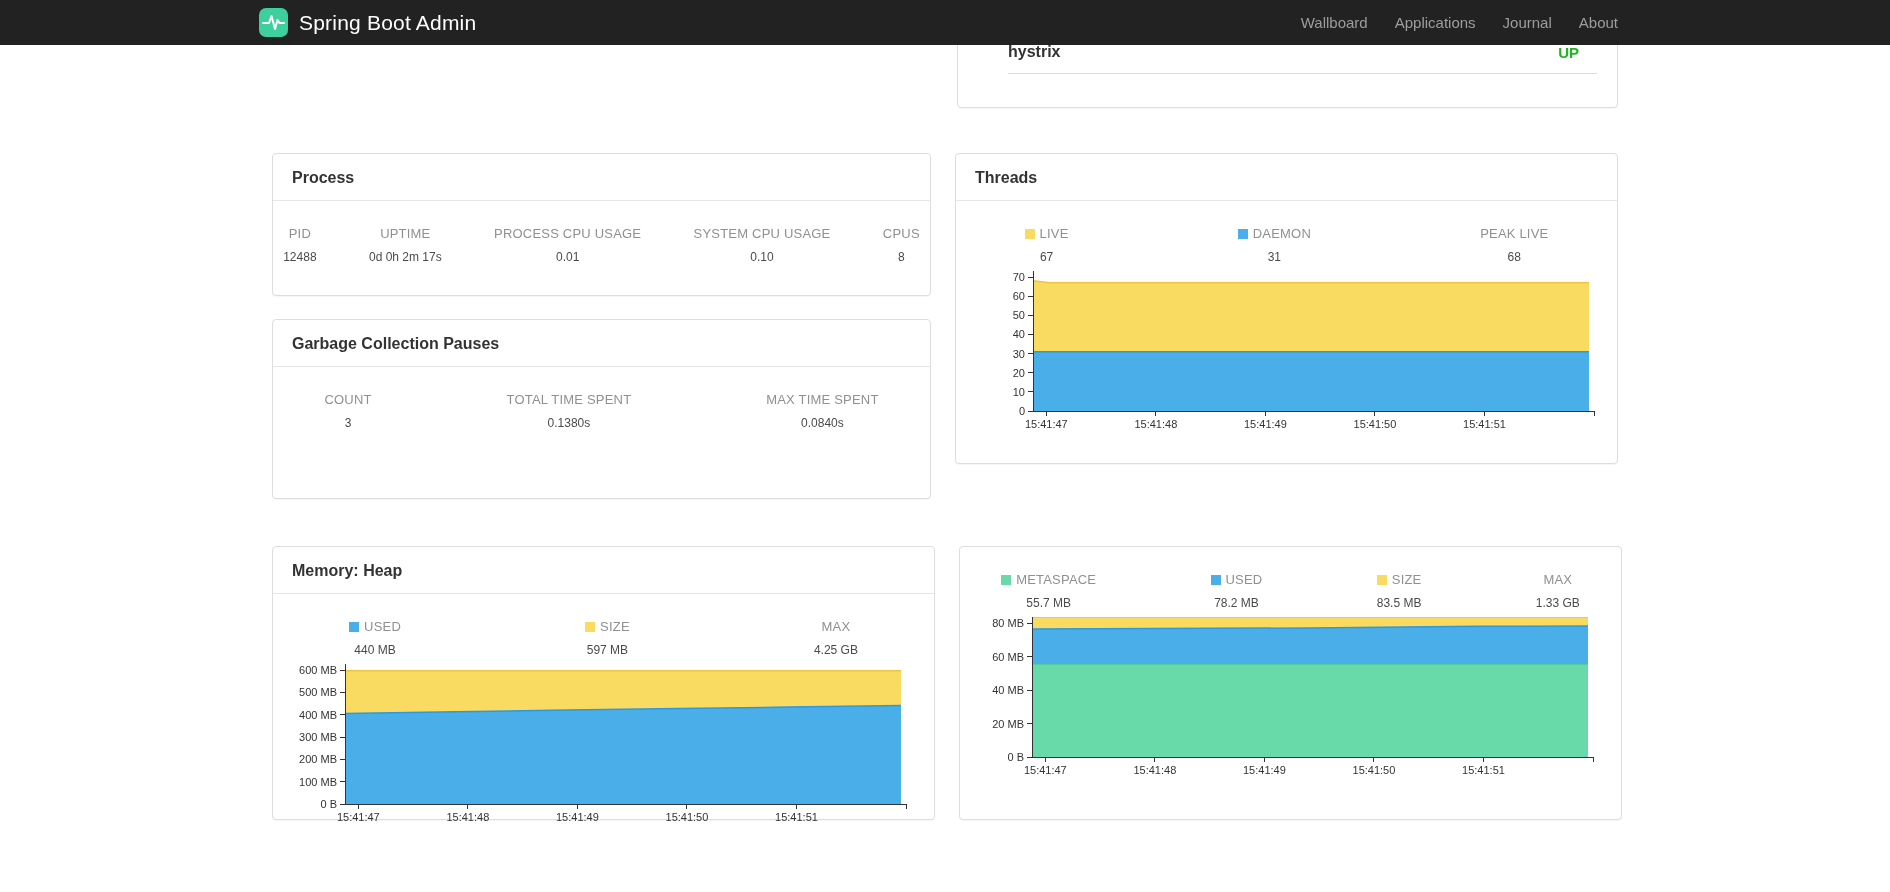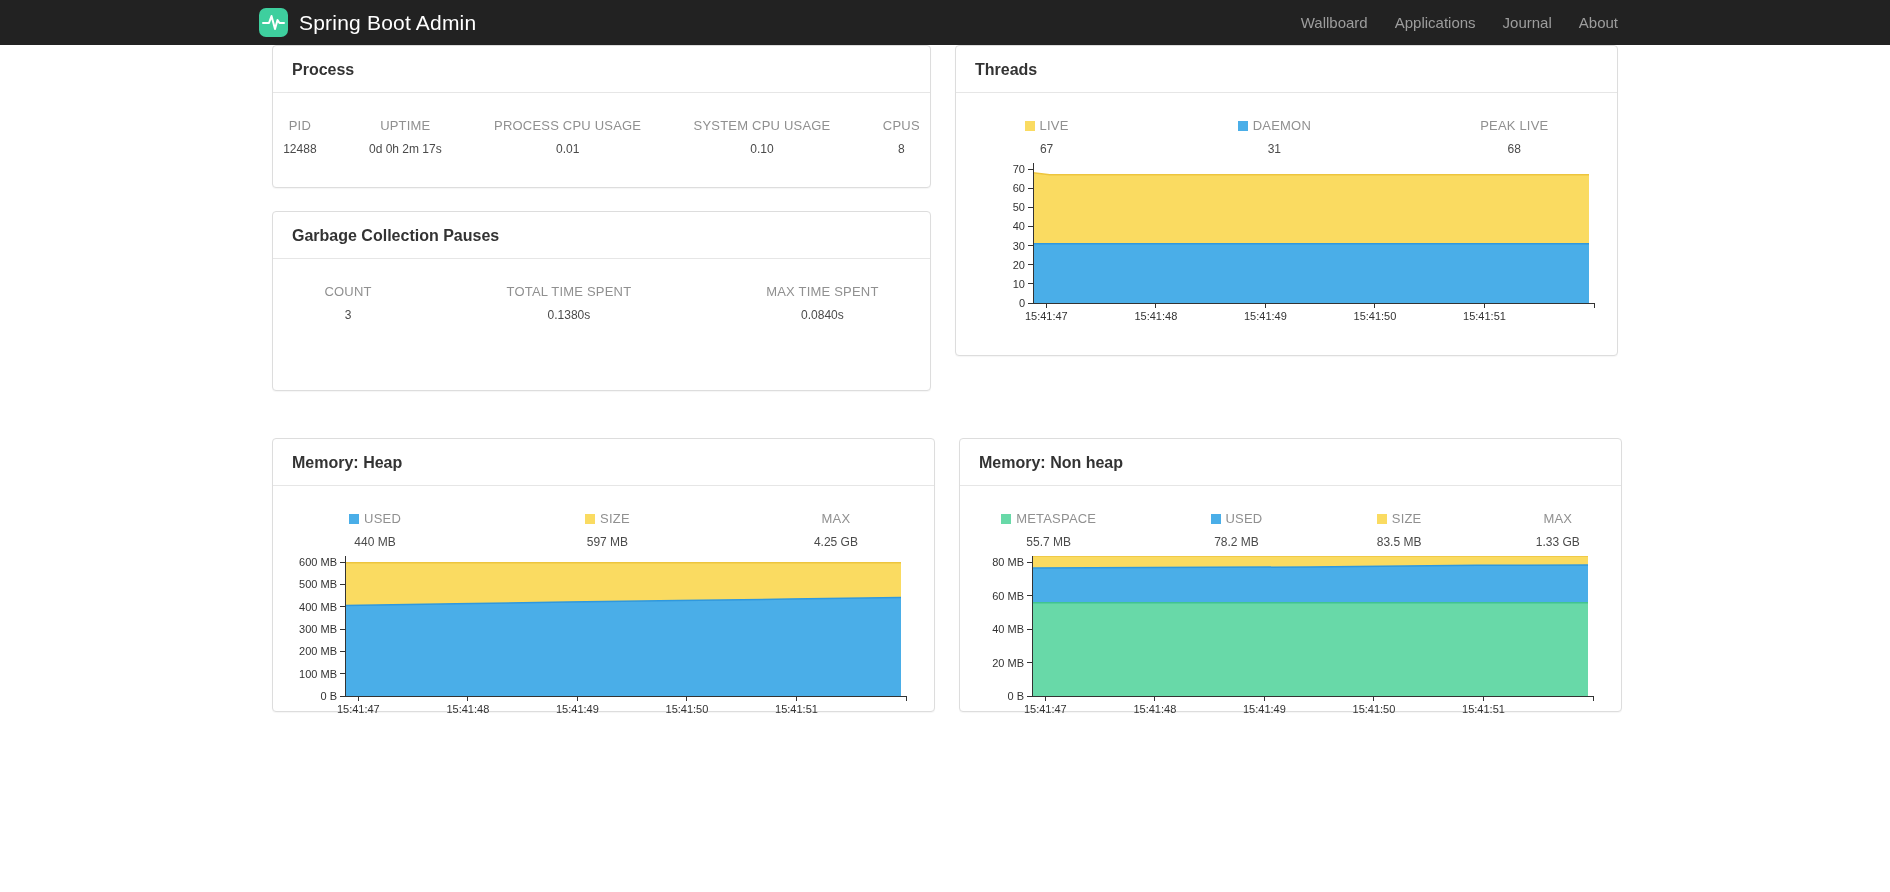--- a/index.html
+++ b/index.html
@@ -60,20 +60,31 @@
       <a>Wallboard</a>
       <a>Applications</a>
       <a>Journal</a>
       <a>About</a>
     </div>
   </div>
 </nav>
 
 <main class="main">
 
+  <div class="row row0">
+    <div class="col"></div>
+    <div class="col">
+      <section class="panel panel-health">
+        <div class="health-row">
+          <span class="health-name">hystrix</span>
+          <span class="health-status" style="color: rgb(36, 179, 36);">UP</span>
+        </div>
+      </section>
+    </div>
+  </div>
 
   <div class="row row1">
     <div class="col">
       <section class="panel panel-process">
         <header class="panel-title">Process</header>
         <div class="stats">
           <div class="stat">
             <div class="stat-label-row"><span class="stat-label">PID</span></div>
             <div class="stat-value">12488</div>
           </div>
@@ -224,21 +235,20 @@
               <line x1="523.472" y1="140" x2="523.472" y2="145" stroke="#333333" stroke-width="1" shape-rendering="crispEdges"></line>
               <text x="523.472" y="157" text-anchor="middle" font-size="11" fill="#333" font-family="&quot;Liberation Sans&quot;,sans-serif">15:41:51</text>
               <line x1="633" y1="140" x2="633" y2="145" stroke="#333333" stroke-width="1" shape-rendering="crispEdges"></line>
             </svg>
           </div>
       </section>
     </div>
 
     <div class="col">
       <section class="panel panel-mem">
-        <header class="panel-title">Memory: Non heap</header>
         <div class="stats">
           <div class="stat">
             <div class="stat-label-row"><span class="sq" style="background: rgb(104, 217, 168);"></span><span class="stat-label">METASPACE</span></div>
             <div class="stat-value">55.7 MB</div>
           </div>
           <div class="stat">
             <div class="stat-label-row"><span class="sq" style="background: rgb(74, 174, 232);"></span><span class="stat-label">USED</span></div>
             <div class="stat-value">78.2 MB</div>
           </div>
           <div class="stat">

